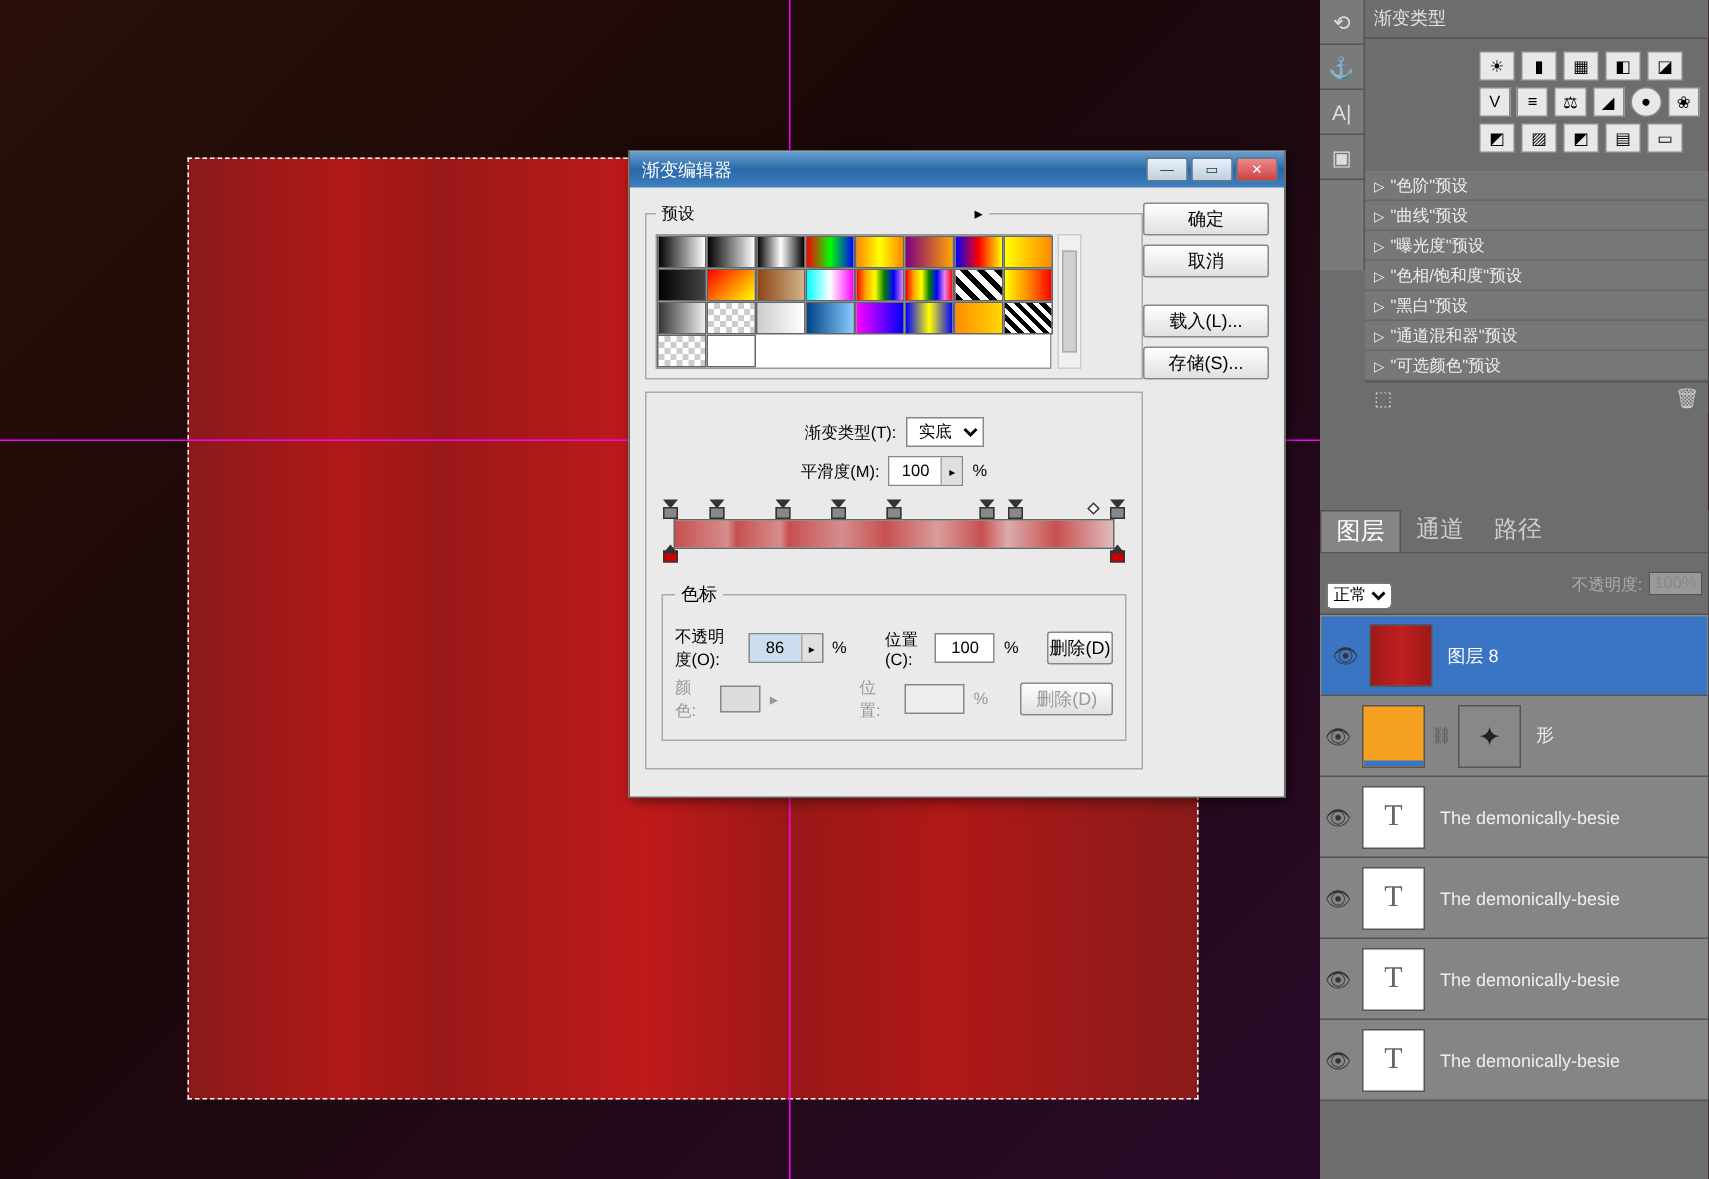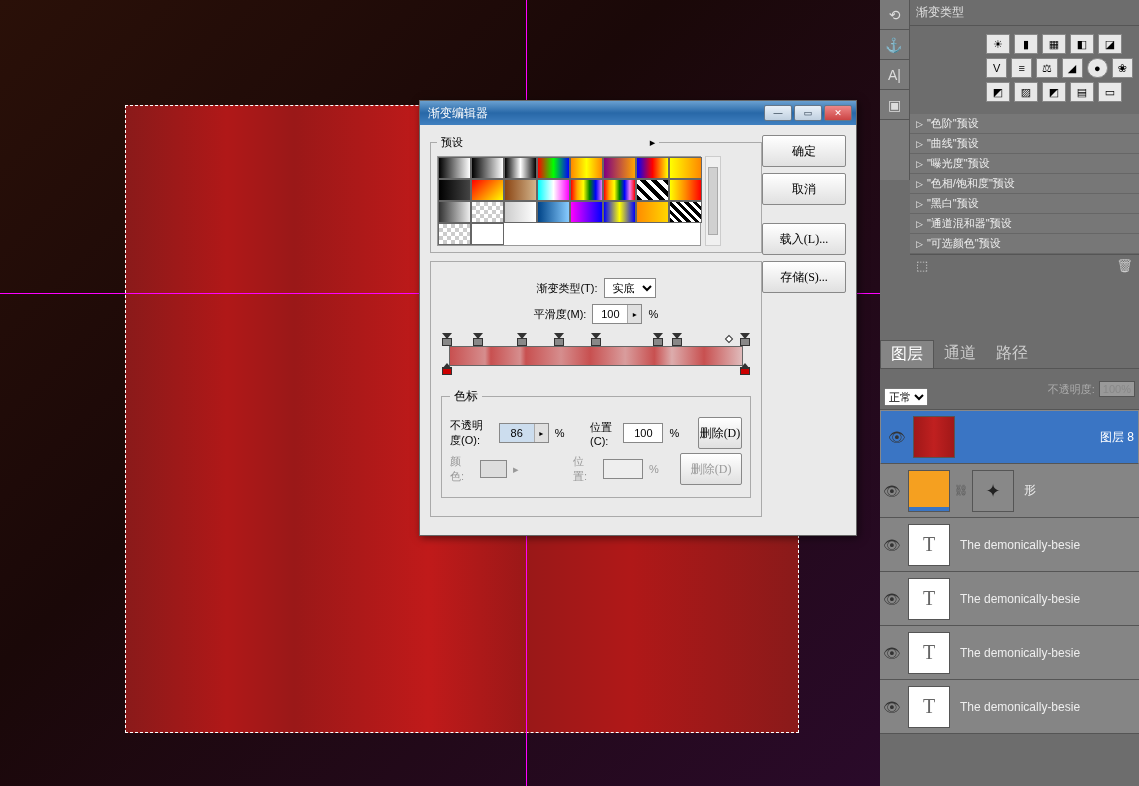--- a/index.html
+++ b/index.html
@@ -12,21 +12,21 @@
 
 .dialog { position: absolute; left: 419px; top: 100px; width: 438px; background: #eaeaea; border: 1px solid #666; box-shadow: 2px 2px 8px rgba(0,0,0,0.5); }
 .dialog-titlebar { height: 24px; background: linear-gradient(#6aa0d0, #2868a8, #4080c0); display: flex; align-items: center; padding: 0 4px; color: #fff; gap: 44px; }
 .dialog-title { flex: 1; padding-left: 4px; font-size: 12px; }
 .win-btns { display: flex; gap: 0; }
 .win-btn { width: 28px; height: 16px; background: linear-gradient(#e8f0f8,#c0d0e0); border: 1px solid #678; border-radius: 2px; margin-left: 2px; display:flex;align-items:center;justify-content:center;font-size:9px;color:#234; cursor:pointer;}
 .win-btn.close { background: linear-gradient(#e88,#c44); color:#fff;}
 .dialog-body { padding: 10px; display: flex; gap: 0; justify-content: space-between; }
 .dialog-left { flex: 1; }
 .dialog-right { width: 84px; display: flex; flex-direction: column; gap: 6px; }
-.btn { height: 32px; background: linear-gradient(#fff,#e0e0e0); border: 1px solid #888; border-radius: 2px; cursor: pointer; font-size: 12px; font-family: Liberation Serif, serif; }
+.btn { height: 22px; background: linear-gradient(#fff,#e0e0e0); border: 1px solid #888; border-radius: 2px; cursor: pointer; font-size: 12px; }
 
 fieldset { border: 1px solid #aaa; padding: 6px; margin-bottom: 8px; }
 legend { padding: 0 4px; font-size: 12px; }
 .presets-grid { display: grid; grid-template-columns: repeat(8, 1fr); gap: 0; width: 264px; border: 1px solid #999; background:#fff;}
 .preset-sw { width: 33px; height: 22px; border: 1px solid #666; }
 .presets-row { display: flex; gap: 4px; }
 .scroll-v { width: 16px; background: #f0f0f0; border:1px solid #ccc; display:flex;flex-direction:column;}
 .scroll-thumb{flex:1;background:#d0d0d0;border:1px solid #aaa;margin:10px 2px;}
 
 .name-row { display: flex; align-items: center; gap: 6px; margin: 8px 0; }
@@ -86,21 +86,21 @@
 .layer-row { display:flex; align-items:center; height:54px; border-bottom:1px solid #555; background:#858585;}
 .layer-row.sel { background:#3a75c4; color:#fff;}
 .eye { width:24px; display:flex;align-items:center;justify-content:center; color:#333; font-size:14px;}
 .thumb { width:42px; height:42px; background:#fff; border:1px solid #555; margin:0 4px; background-image: repeating-conic-gradient(#ccc 0 25%, #fff 0 50%); background-size:10px 10px;}
 .thumb.red{background:linear-gradient(90deg,#a01818,#c02020,#a01818);}
 .thumb.orange{background:#f5a020;border:1px solid #555;}
 .thumb.filled{box-shadow:inset 0 -4px 0 #3a75c4;}
 .thumb.mask{background:#888;display:flex;align-items:center;justify-content:center;color:#222;font-size:18px;}
 .thumb.T{display:flex;align-items:center;justify-content:center;font-family:serif;font-size:20px;color:#666;background:#fff;}
 .layer-name { flex:1; padding-left:6px; font-size:12px; color:#eee; white-space:nowrap; overflow:hidden;}
-.layer-row.sel .layer-name{color:#fff;text-align:right;}
+.layer-row.sel .layer-name{color:#fff;}
 .link-ic{width:14px;color:#555;text-align:center;font-size:11px;}
 </style>
 </head>
 <body>
 
 <div class="canvas-area">
   <div class="selection"></div>
   <div class="guide-h"></div>
   <div class="guide-v"></div>
 </div>

